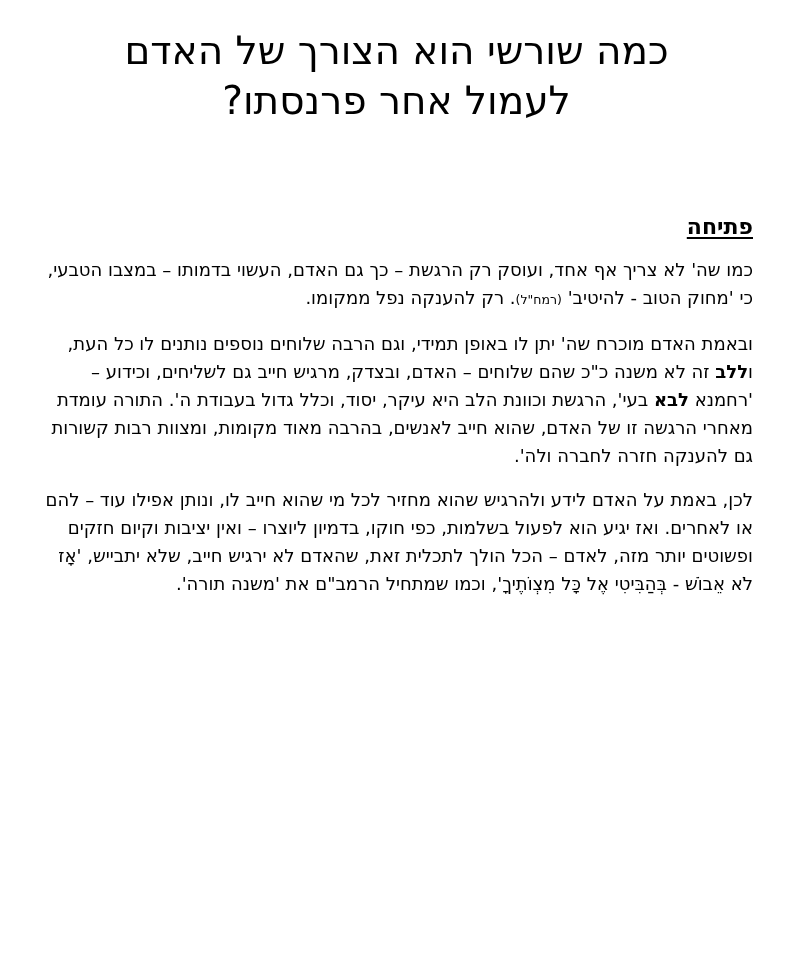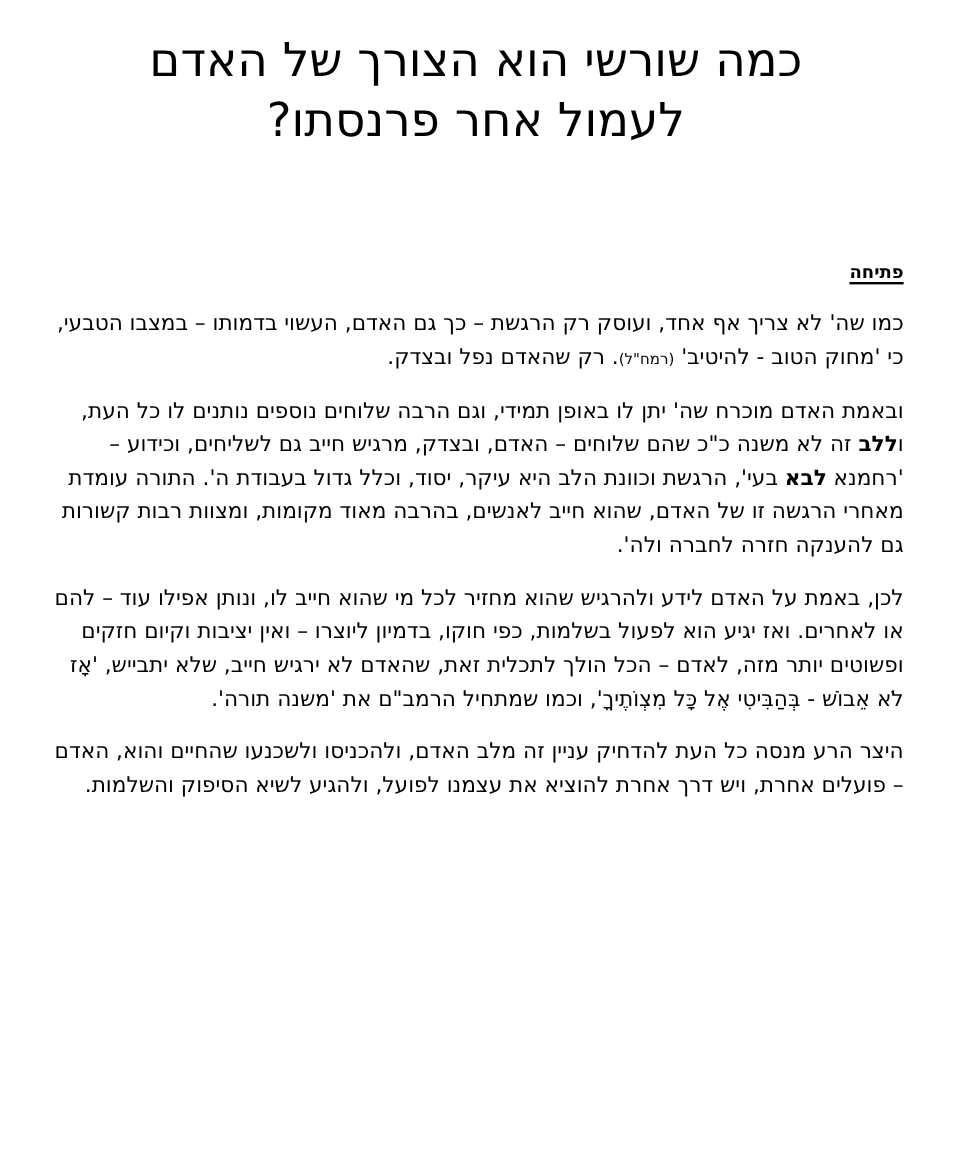--- a/index.html
+++ b/index.html
@@ -23,21 +23,21 @@
   .doc-title {
     font-size: 39px;
     line-height: 50px;
     font-weight: 400;
     text-align: center;
     margin: 6px auto 0 auto;
     max-width: 600px;
     letter-spacing: 0px;
   }
   .section-heading {
-    font-size: 15px;
+    font-size: 22px;
     line-height: 26px;
     font-weight: 700;
     text-decoration: underline;
     text-decoration-thickness: 2px;
     text-underline-offset: 3px;
     text-align: right;
     margin: 88px 0 5px 0;
   }
   .body-para {
     font-size: 18px;
@@ -54,22 +54,21 @@
 </style>
 </head>
 <body>
 
 <div class="page">
 
   <h1 class="doc-title">כמה שורשי הוא הצורך של האדם לעמול אחר פרנסתו?</h1>
 
   <h2 class="section-heading">פתיחה</h2>
 
-  <p class="body-para"><span>כמו שה' לא צריך אף אחד, ועוסק רק הרגשת – כך גם האדם, העשוי בדמותו – במצבו הטבעי, כי 'מחוק הטוב - להיטיב' </span><span class="run-small">(רמח"ל)</span><span>. רק שהאדם נפל ובצדק.</span></p>
+  <p class="body-para"><span>כמו שה' לא צריך אף אחד, ועוסק רק הרגשת – כך גם האדם, העשוי בדמותו – במצבו הטבעי, כי 'מחוק הטוב - להיטיב' </span><span class="run-small">(רמח"ל)</span><span>. רק להענקה נפל ממקומו.</span></p>
 
   <p class="body-para"><span>ובאמת האדם מוכרח שה' יתן לו באופן תמידי, וגם הרבה שלוחים נוספים נותנים לו כל העת, ו</span><span class="run-bold">ללב</span><span> זה לא משנה כ"כ שהם שלוחים – האדם, ובצדק, מרגיש חייב גם לשליחים, וכידוע – 'רחמנא </span><span class="run-bold">לבא</span><span> בעי', הרגשת וכוונת הלב היא עיקר, יסוד, וכלל גדול בעבודת ה'. התורה עומדת מאחרי הרגשה זו של האדם, שהוא חייב לאנשים, בהרבה מאוד מקומות, ומצוות רבות קשורות גם להענקה חזרה לחברה ולה'.</span></p>
 
   <p class="body-para">לכן, באמת על האדם לידע ולהרגיש שהוא מחזיר לכל מי שהוא חייב לו, ונותן אפילו עוד – להם או לאחרים. ואז יגיע הוא לפעול בשלמות, כפי חוקו, בדמיון ליוצרו – ואין יציבות וקיום חזקים ופשוטים יותר מזה, לאדם – הכל הולך לתכלית זאת, שהאדם לא ירגיש חייב, שלא יתבייש, 'אָז לֹא אֵבוֹשׁ - בְּהַבִּיטִי אֶל כָּל מִצְוֹתֶיךָ', וכמו שמתחיל הרמב"ם את 'משנה תורה'.</p>
 
-  <p class="body-para">היצר הרע מנסה כל העת להדחיק עניין זה מלב האדם, ולהכניסו ולשכנעו שהחיים והוא, האדם – פועלים אחרת, ויש דרך אחרת להוציא את עצמנו לפועל, ולהגיע לשיא הסיפוק והשלמות.</p>
 
 
 </div>
 
 </body></html>

